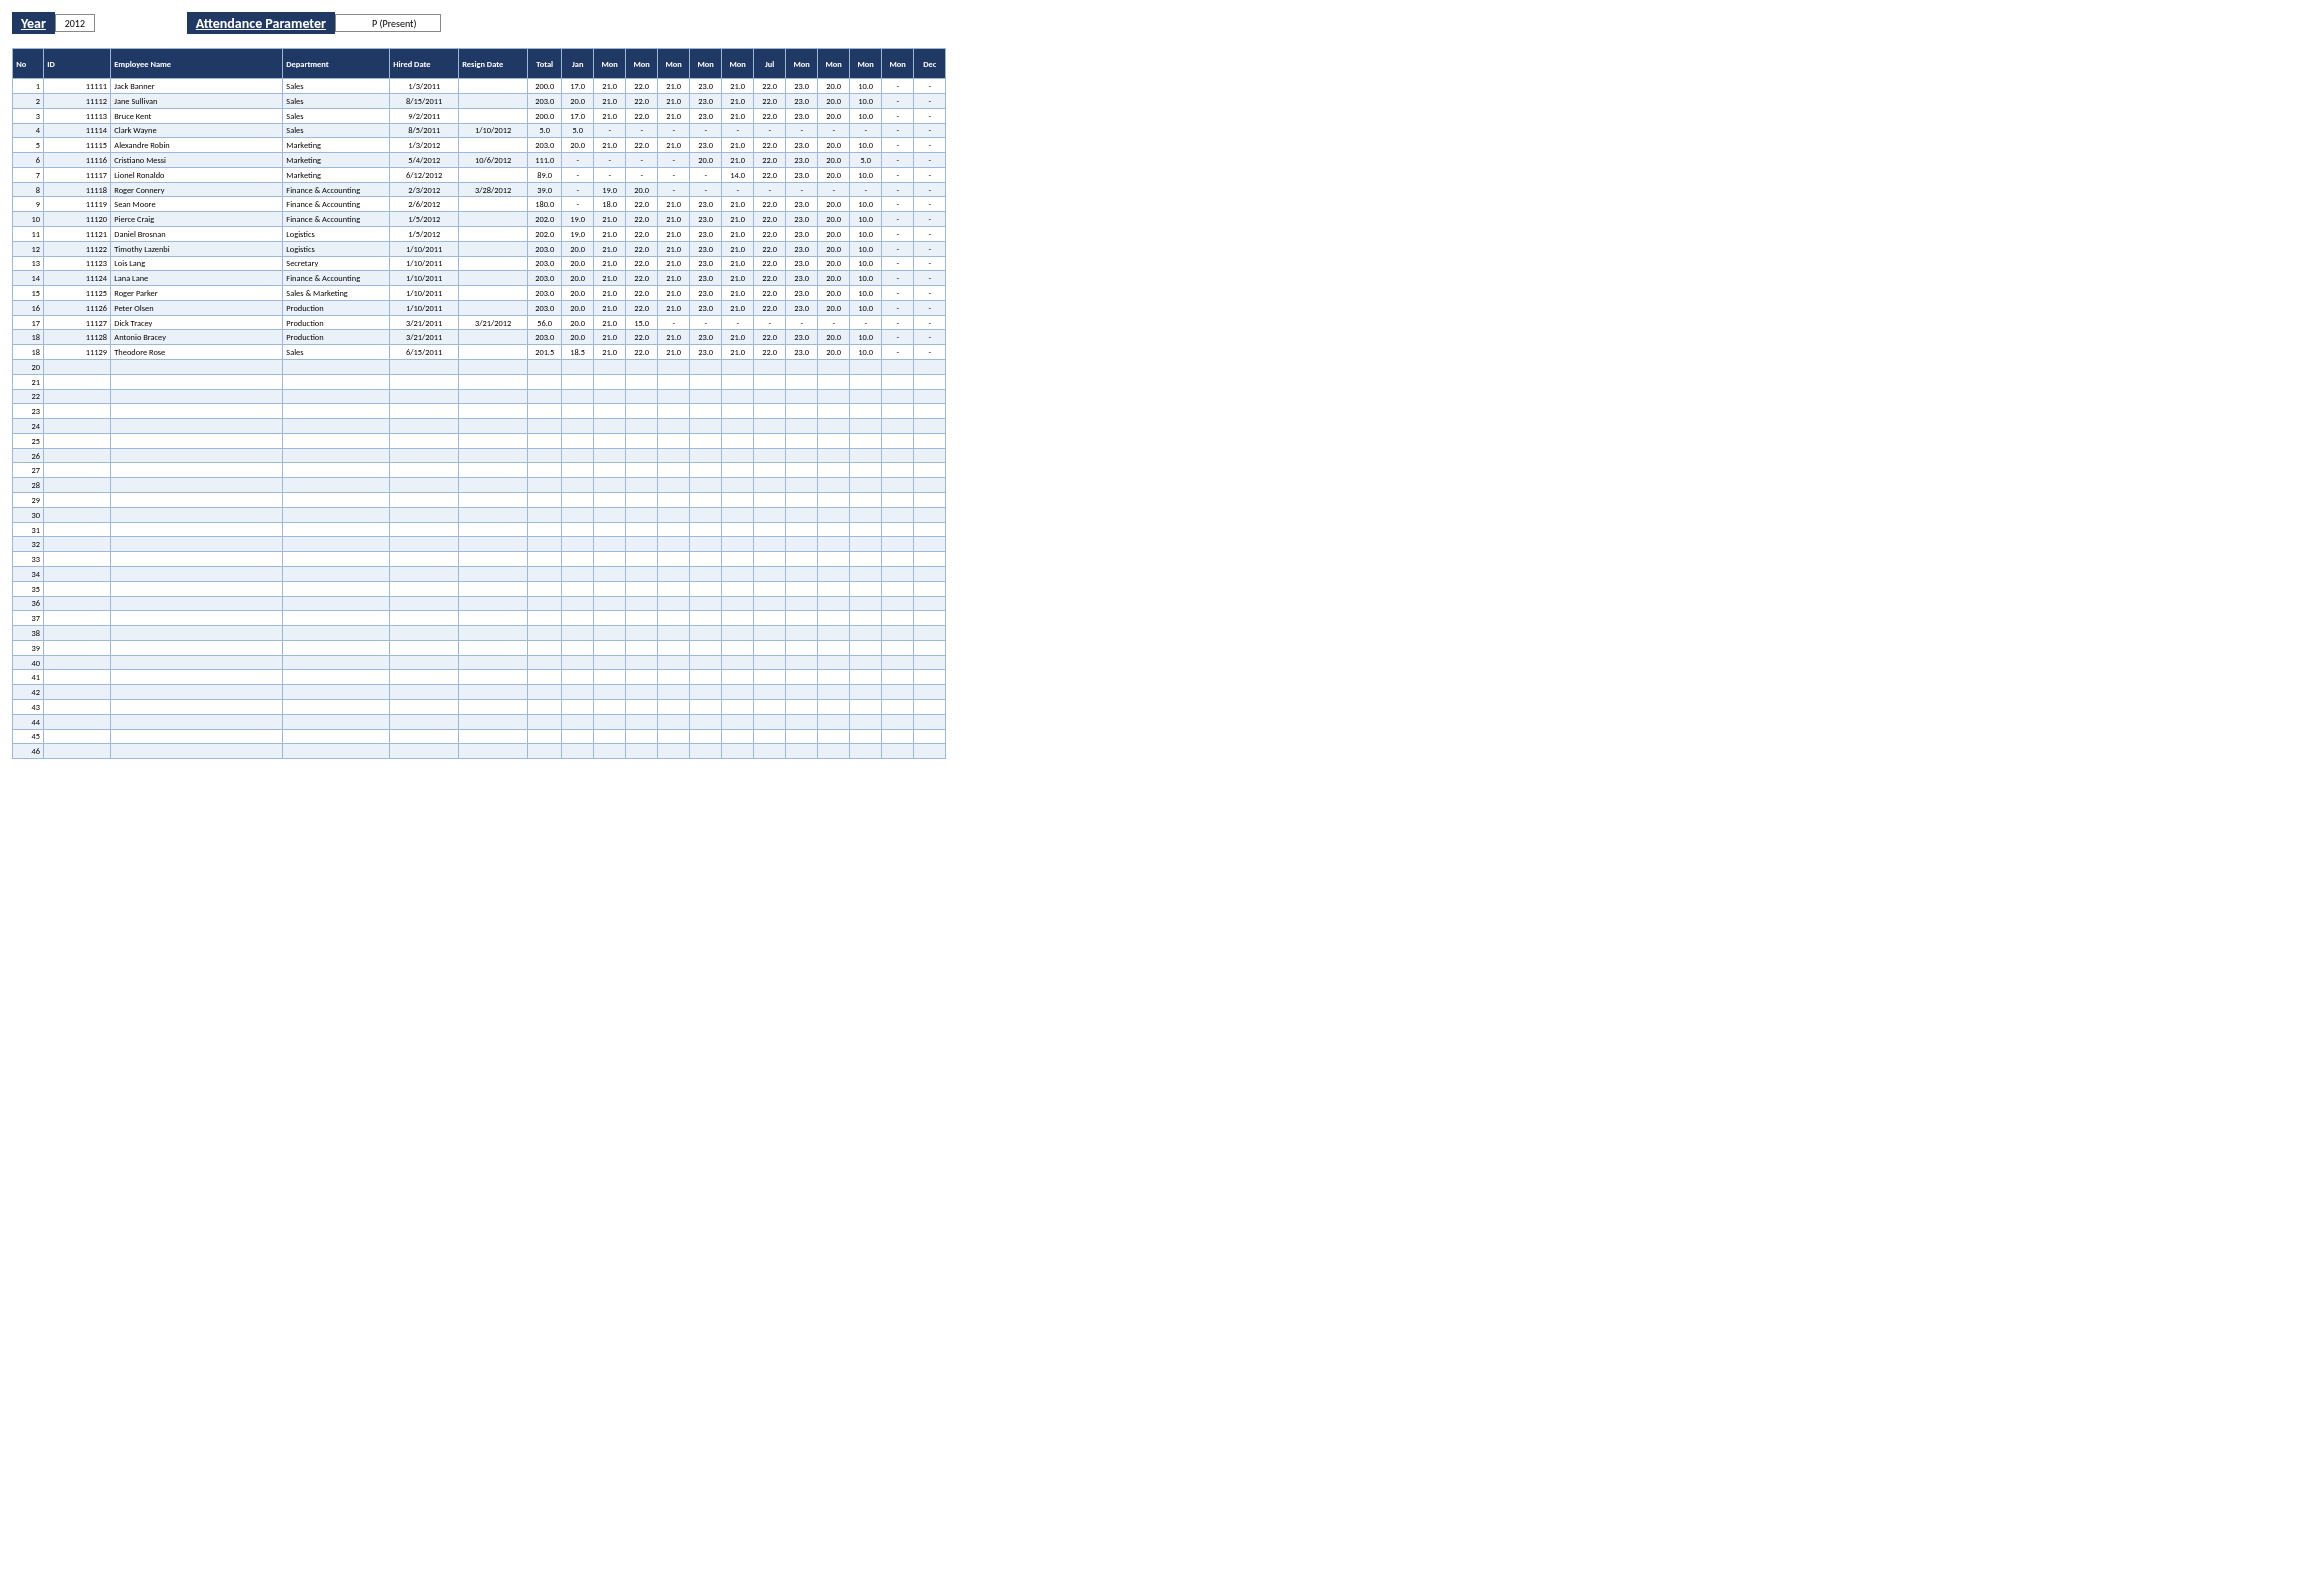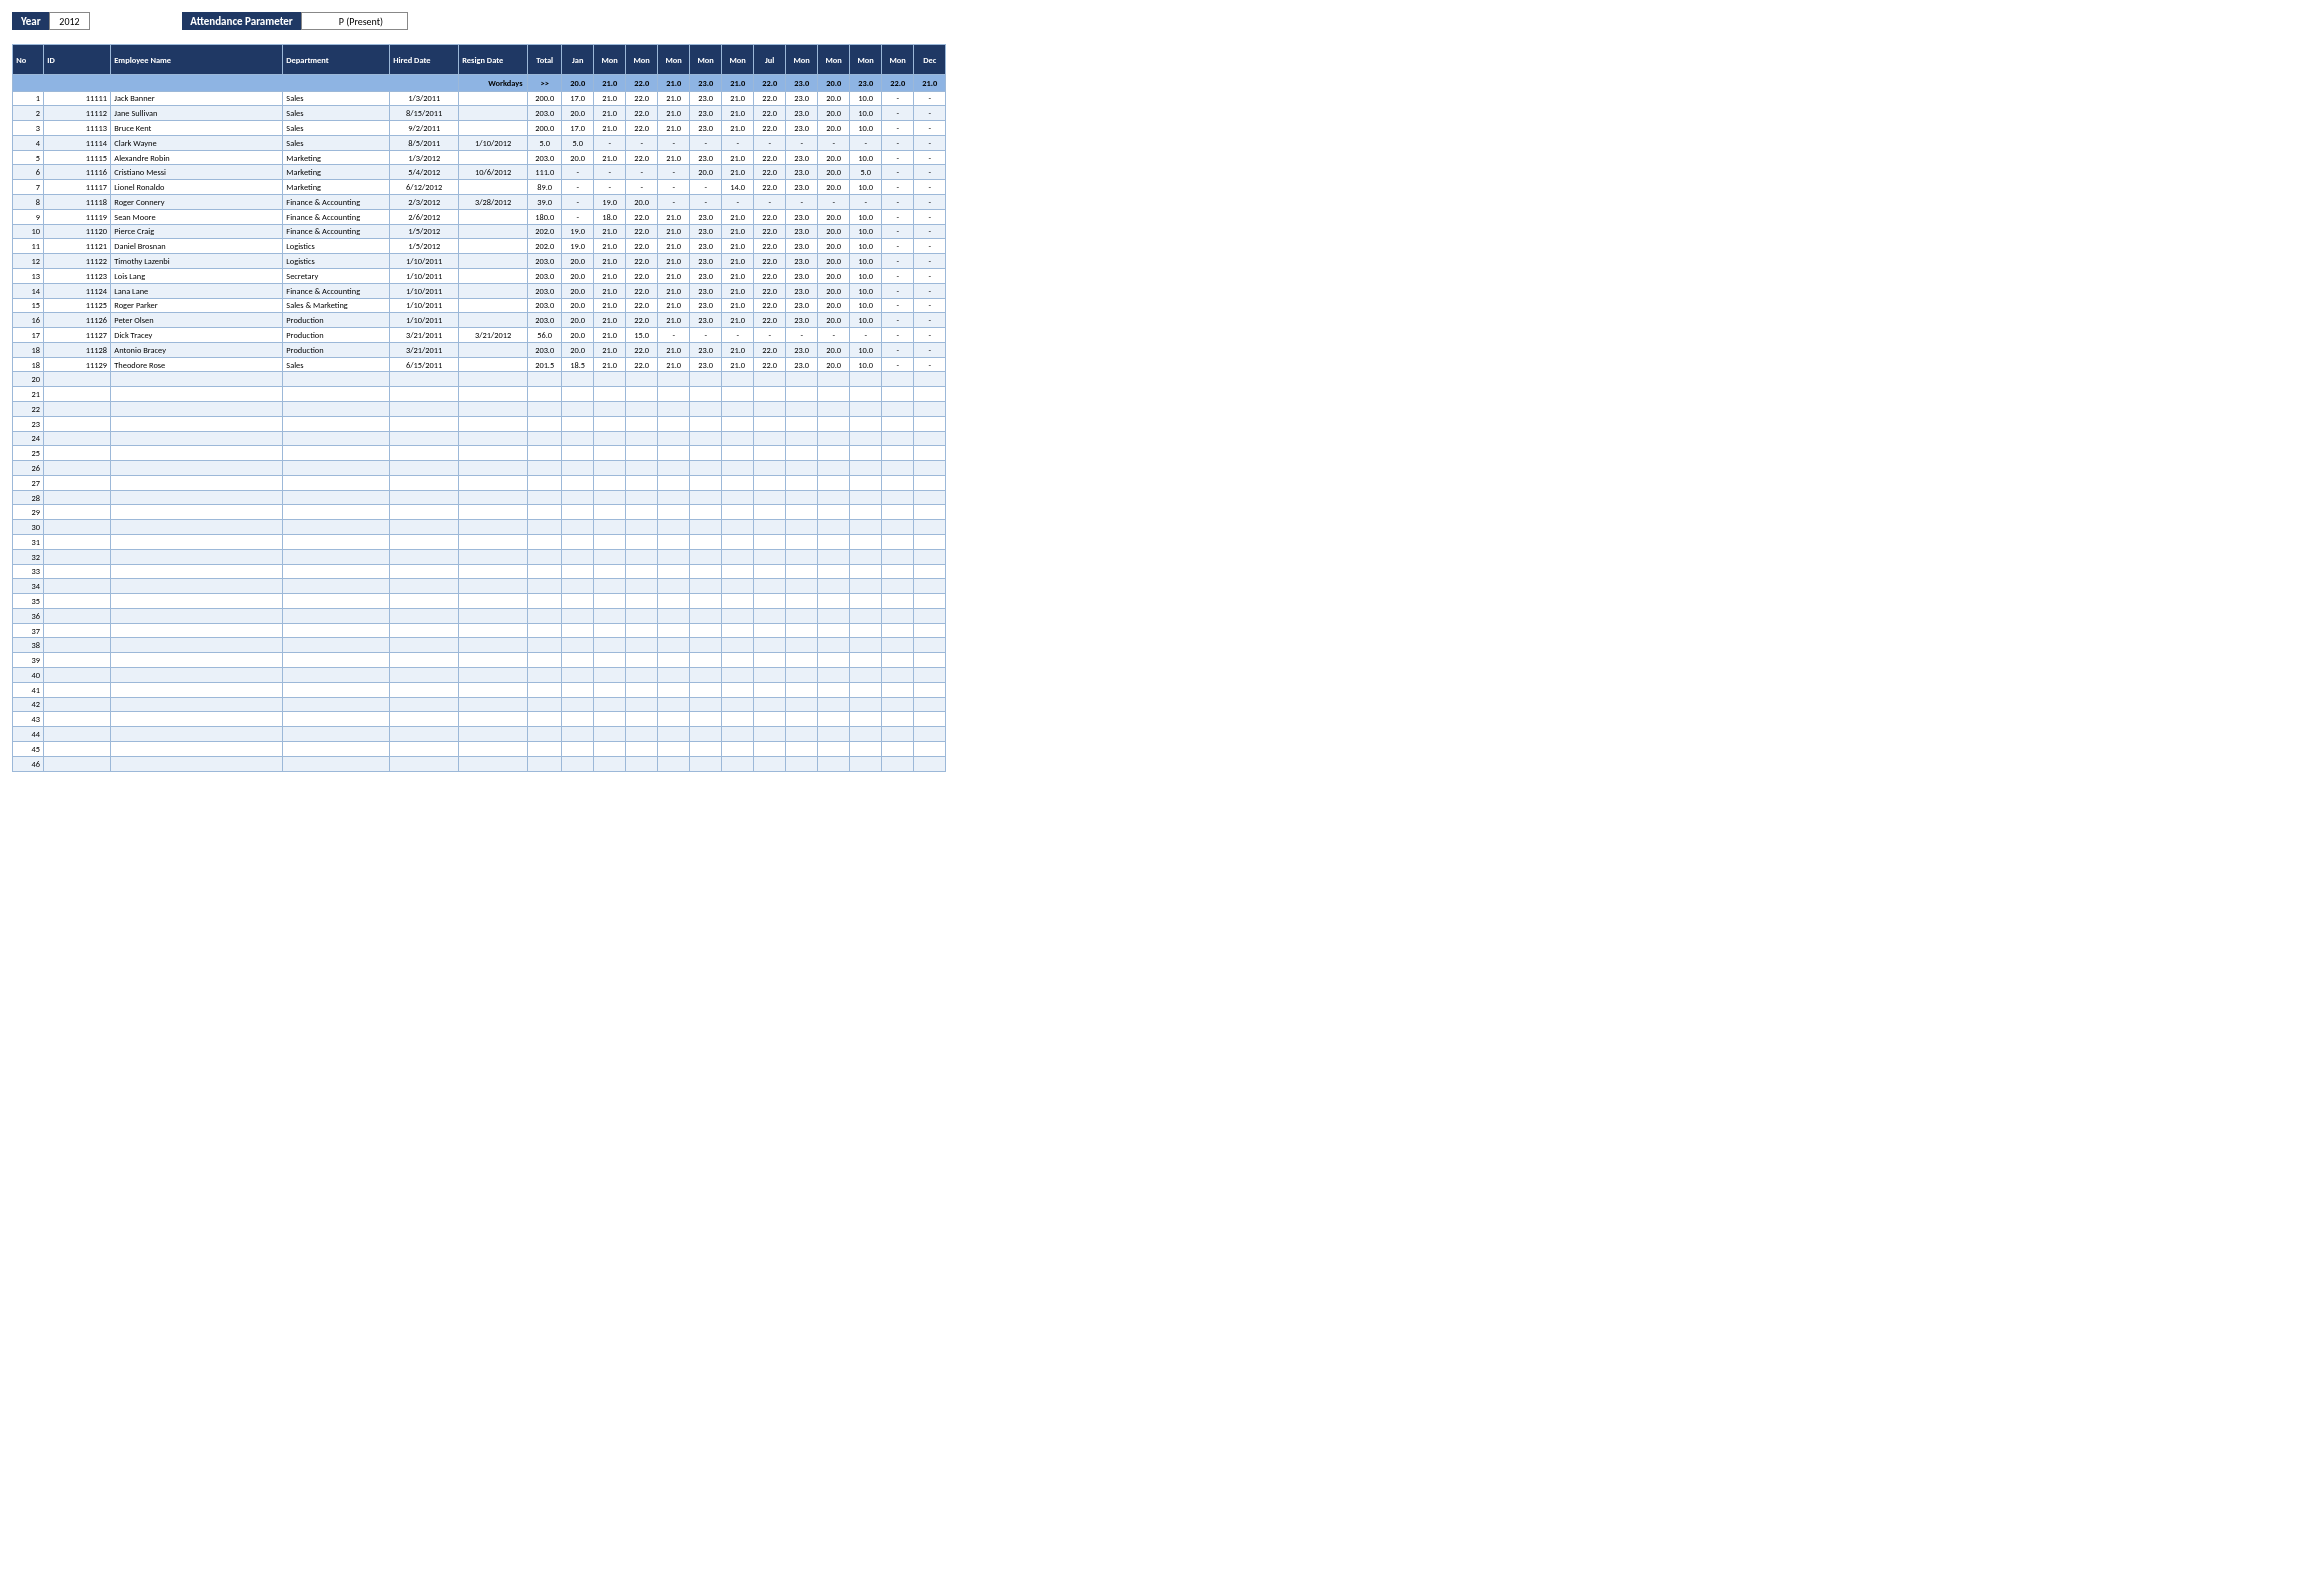--- a/index.html
+++ b/index.html
@@ -18,21 +18,22 @@
   .control-group {
     display: flex;
     align-items: center;
   }
   .label-box {
     background: #1f3864;
     color: #fff;
     font-weight: bold;
     padding: 1.5px 7.7px;
     border: 0.8px solid #1f3864;
-    font-size: 11px;
+    font-size: 14px;
+    text-decoration: underline;
   }
   .value-box {
     background: #fff;
     border: 0.8px solid #888;
     padding: 1.5px 7.7px;
     font-size: 10px;
     text-align: center;
     min-width: 23px;
   }
   .value-box.wide { min-width: 77px; padding-left: 20px; }
@@ -145,37 +146,20 @@
       <th class="center">Mon</th>
       <th class="center">Mon</th>
       <th class="center">Mon</th>
       <th class="center">Jul</th>
       <th class="center">Mon</th>
       <th class="center">Mon</th>
       <th class="center">Mon</th>
       <th class="center">Mon</th>
       <th class="center">Dec</th>
     </tr>
-    <tr class="subhead">
-      <th class="blank" colspan="5"></th>
-      <th class="label-right">Workdays</th>
-      <th>&gt;&gt;</th>
-      <th>20.0</th>
-      <th>21.0</th>
-      <th>22.0</th>
-      <th>21.0</th>
-      <th>23.0</th>
-      <th>21.0</th>
-      <th>22.0</th>
-      <th>23.0</th>
-      <th>20.0</th>
-      <th>23.0</th>
-      <th>22.0</th>
-      <th>21.0</th>
-    </tr>
   </thead>
   <tbody id="tbody">
       <tr>
         <td class="num">1</td>
         <td class="num">11111</td>
         <td class="name">Jack Banner</td>
         <td class="name">Sales</td>
         <td class="cnum">1/3/2011</td>
         <td class="cnum"></td>
         <td class="cnum">200.0</td>

